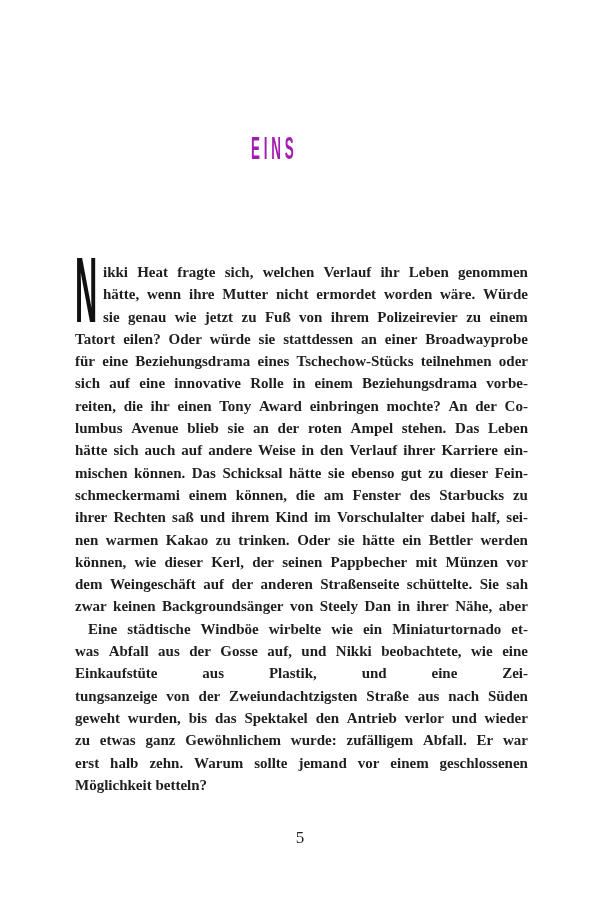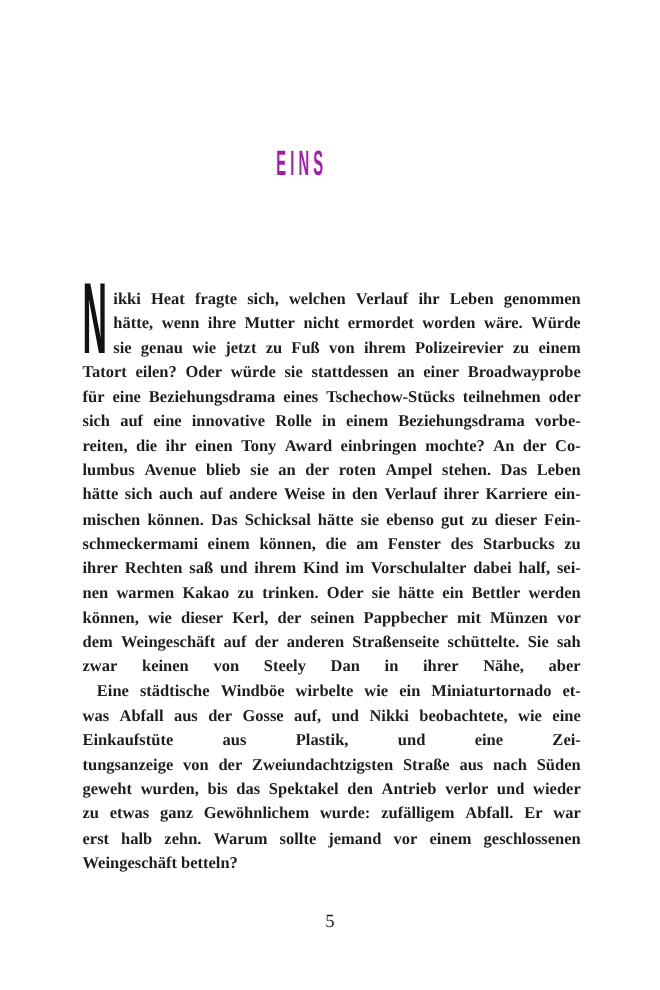--- a/index.html
+++ b/index.html
@@ -280,20 +280,21 @@
         <span>der</span>
         <span>anderen</span>
         <span>Straßenseite</span>
         <span>schüttelte.</span>
         <span>Sie</span>
         <span>sah</span>
       </div>
       <div class="line">
         <span>zwar</span>
         <span>keinen</span>
+        <span>Backgroundsänger</span>
         <span>von</span>
         <span>Steely</span>
         <span>Dan</span>
         <span>in</span>
         <span>ihrer</span>
         <span>Nähe,</span>
         <span>aber</span>
       </div>
       <div class="line indent">
         <span>Eine</span>
@@ -363,18 +364,18 @@
         <span>erst</span>
         <span>halb</span>
         <span>zehn.</span>
         <span>Warum</span>
         <span>sollte</span>
         <span>jemand</span>
         <span>vor</span>
         <span>einem</span>
         <span>geschlossenen</span>
       </div>
-      <div class="line last">Weingeschäft betteln?</div>
+      <div class="line last">Möglichkeit betteln?</div>
     </div>
 
   <div class="pagenum">5</div>
 
 </div>
 
 </body></html>

